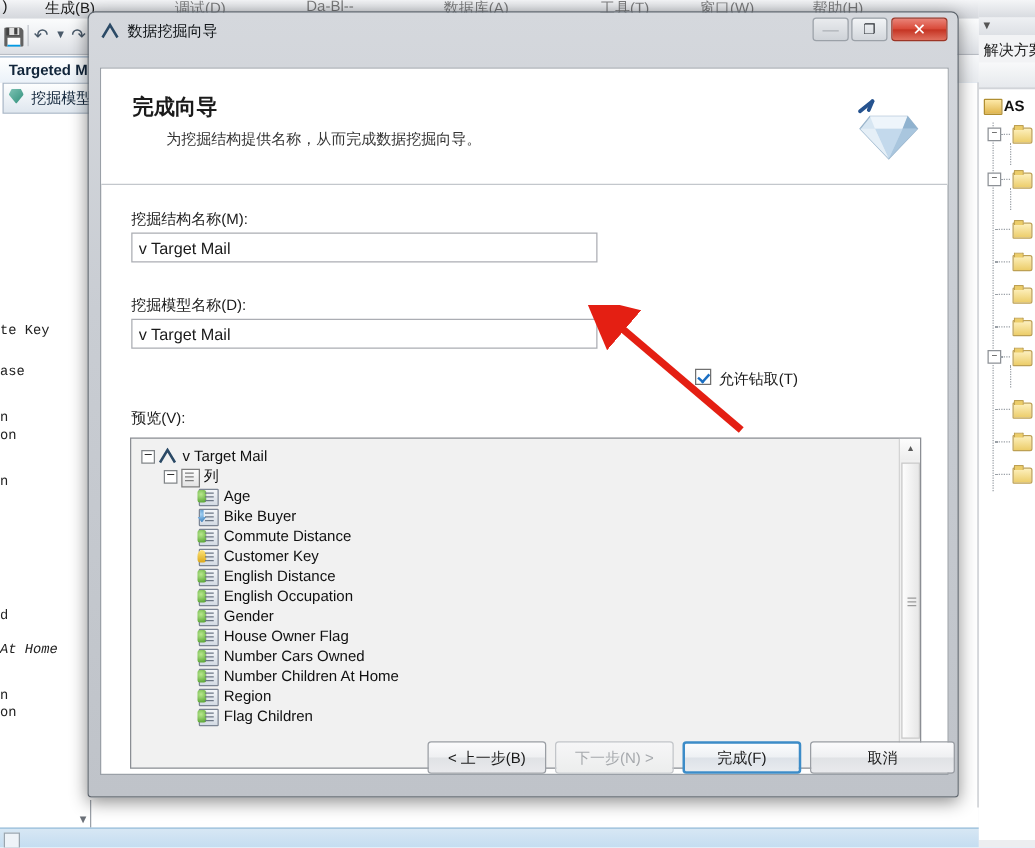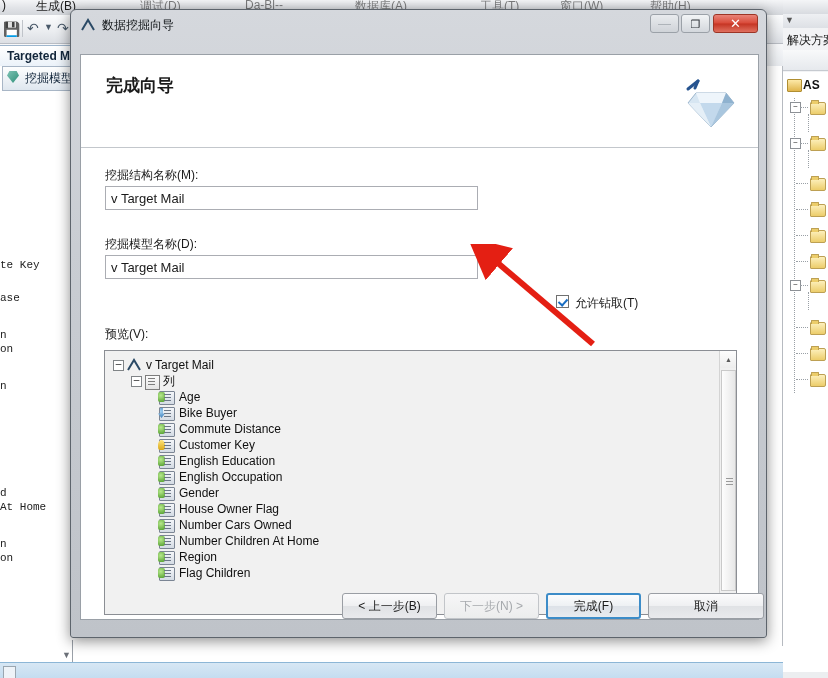--- a/index.html
+++ b/index.html
@@ -220,21 +220,21 @@
       <span class="gem"></span>
       <span>挖掘模型查</span>
     </span>
     <div class="bg-leftcol">
       <div style="margin-top:170px;">te Key</div>
       <div style="margin-top:22px;">ase</div>
       <div style="margin-top:26px;">n</div>
       <div style="margin-top:3px;">on</div>
       <div style="margin-top:26px;">n</div>
       <div style="margin-top:96px;">d</div>
-      <div style="margin-top:3px;">At Home</div>
+      <div style="margin-top:16px;font-style:italic;">At Home</div>
       <div style="margin-top:26px;">n</div>
       <div style="margin-top:3px;">on</div>
     </div>
 
   </div>
   <div class="bg-vsplit"></div>
   <div class="bg-dropcaret">▼</div>
 
   <div class="bg-statusbar"></div>
   <div class="bg-statusbar-icon"></div>
@@ -323,20 +323,21 @@
     </span>
     <span class="winbtn close">
       <span class="glyph">✕</span>
     </span>
   </div>
 
   <div class="dlg-body">
 
     <div class="dlg-header">
       <div class="hdr-title">完成向导</div>
+      <div class="hdr-sub">为挖掘结构提供名称，从而完成数据挖掘向导。</div>
       <span class="hdr-gem">
         <svg width="58" height="54" viewBox="0 0 58 54">
           <path d="M6 12 L16 4" stroke="#26538f" stroke-width="3" fill="none" stroke-linecap="round"></path>
           <path d="M16 4 L13 11" stroke="#26538f" stroke-width="3" fill="none" stroke-linecap="round"></path>
           <polygon points="14,16 44,16 52,26 29,50 6,26" fill="#d7e6f2" stroke="#9bb5cc" stroke-width="1"></polygon>
           <polygon points="14,16 44,16 40,26 18,26" fill="#eef5fb"></polygon>
           <polygon points="18,26 40,26 29,50" fill="#c3d9ec"></polygon>
           <polygon points="6,26 18,26 29,50" fill="#e5eff7"></polygon>
           <polygon points="40,26 52,26 29,50" fill="#a9c6de"></polygon>
           <polygon points="44,16 52,26 40,26" fill="#8fb2cf"></polygon>
@@ -398,21 +399,21 @@
             <div class="tnode">
               <span class="ico-col" style="left:46px;">
                 <span class="mark key"></span>
               </span>
               <span class="tlabel" style="left:66px;">Customer Key</span>
             </div>
             <div class="tnode">
               <span class="ico-col" style="left:46px;">
                 <span class="mark green"></span>
               </span>
-              <span class="tlabel" style="left:66px;">English Education</span>
+              <span class="tlabel" style="left:66px;">English Distance</span>
             </div>
             <div class="tnode">
               <span class="ico-col" style="left:46px;">
                 <span class="mark green"></span>
               </span>
               <span class="tlabel" style="left:66px;">English Occupation</span>
             </div>
             <div class="tnode">
               <span class="ico-col" style="left:46px;">
                 <span class="mark green"></span>

